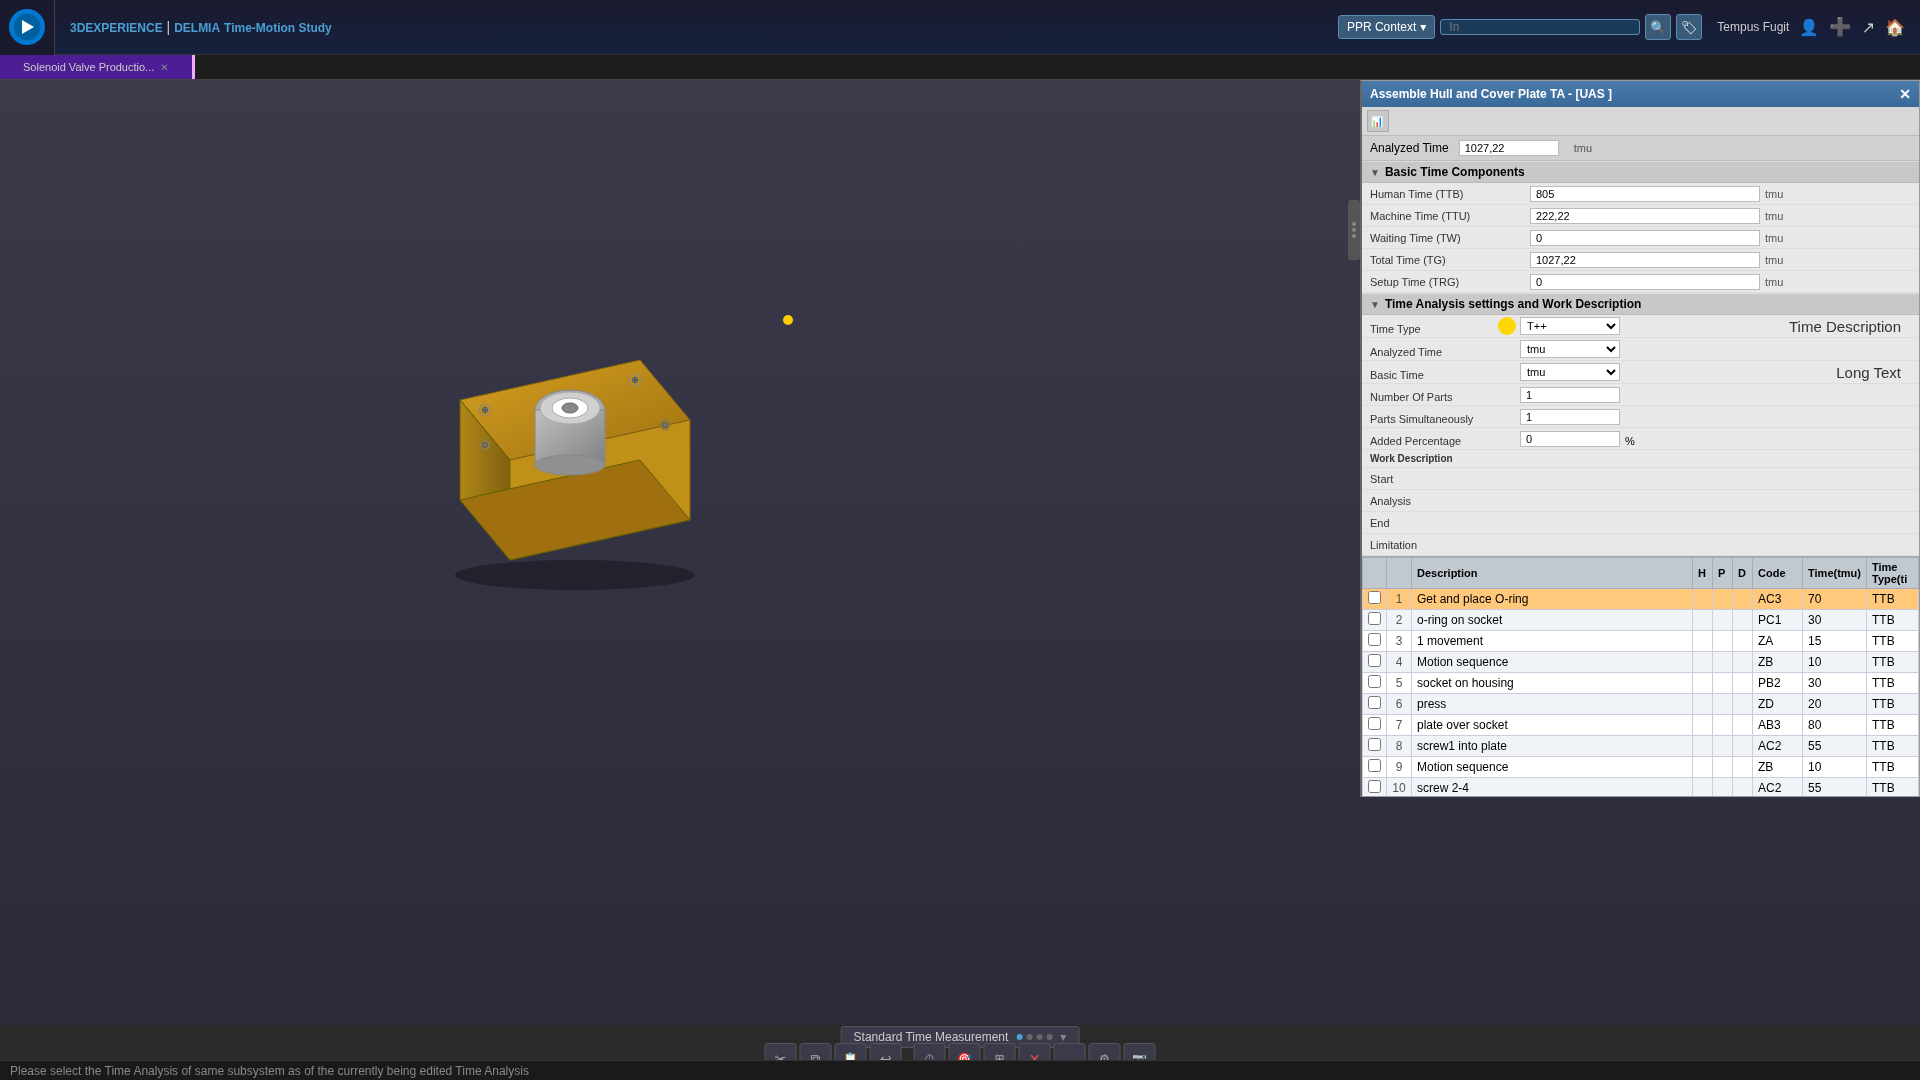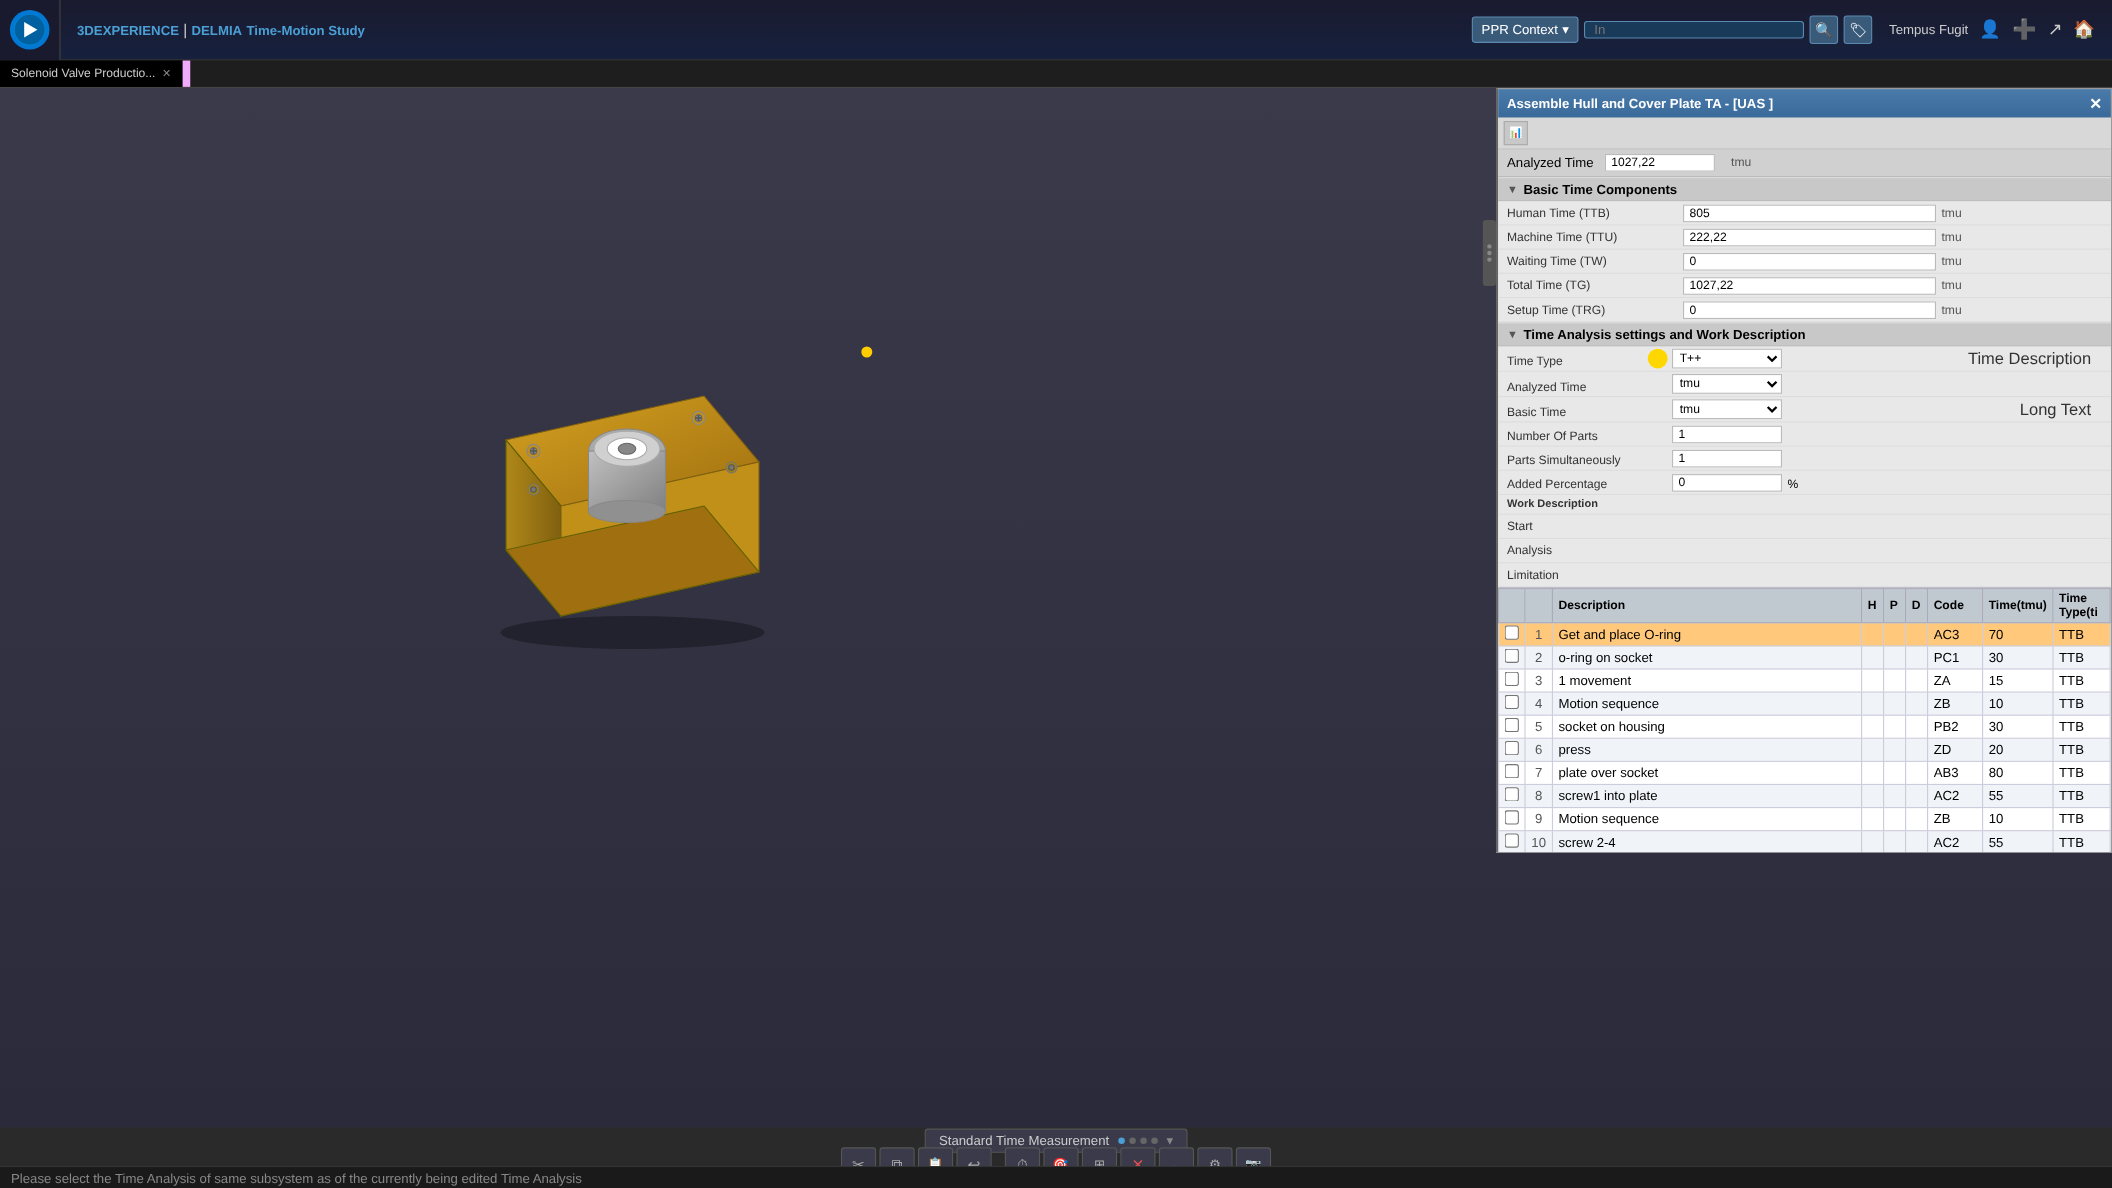--- a/index.html
+++ b/index.html
@@ -35,21 +35,21 @@
       width: 200px; border-radius: 3px;
     }
     #top-right-icons { display: flex; align-items: center; gap: 10px; padding: 0 15px; color: #ccc; }
 
     
     #titlebar {
       position: absolute; top: 55px; left: 0; right: 0; height: 25px;
       background: #1e1e1e; display: flex; align-items: center; border-bottom: 1px solid #444;
     }
     #tab-item {
-      background: #000000; color: #ccc; padding: 4px 10px; border-right: 7px solid #f0abfc;
+      background: #4c1d95; color: #ccc; padding: 4px 23px; border-right: 3px solid #f0abfc;
       display: flex; align-items: center; gap: 6px; height: 100%;
     }
     .tab-close { cursor: pointer; color: #888; font-size: 10px; }
 
     
     #playbar {
       position: absolute; top: 80px; left: 0; width: 215px;
       background: #2a2a2a; border: 1px solid #444; border-radius: 3px; padding: 5px;
     }
     #playbar-title { color: #ccc; padding: 2px 5px; font-size: 11px; border-bottom: 1px solid #444; margin-bottom: 5px; display: flex; justify-content: space-between; }
@@ -386,20 +386,23 @@
       <span class="ta-label">Added Percentage</span>
       <input class="ta-input" type="text" value="0" style="">
       <span style="margin-left:5px;font-size:11px;">%</span>
     </div>
     <div class="wd-bold">Work Description</div>
     <div class="wd-row">
       <span class="ta-label">Start</span>
     </div>
     <div class="wd-row">
       <span class="ta-label">Analysis</span>
+    </div>
+    <div class="wd-row">
+      <span class="ta-label">End</span>
     </div>
     <div class="wd-row">
       <span class="ta-label">Limitation</span>
     </div>
   </div>
 
   <div id="table-wrapper">
     <table id="time-table">
       <thead>
         <tr>

